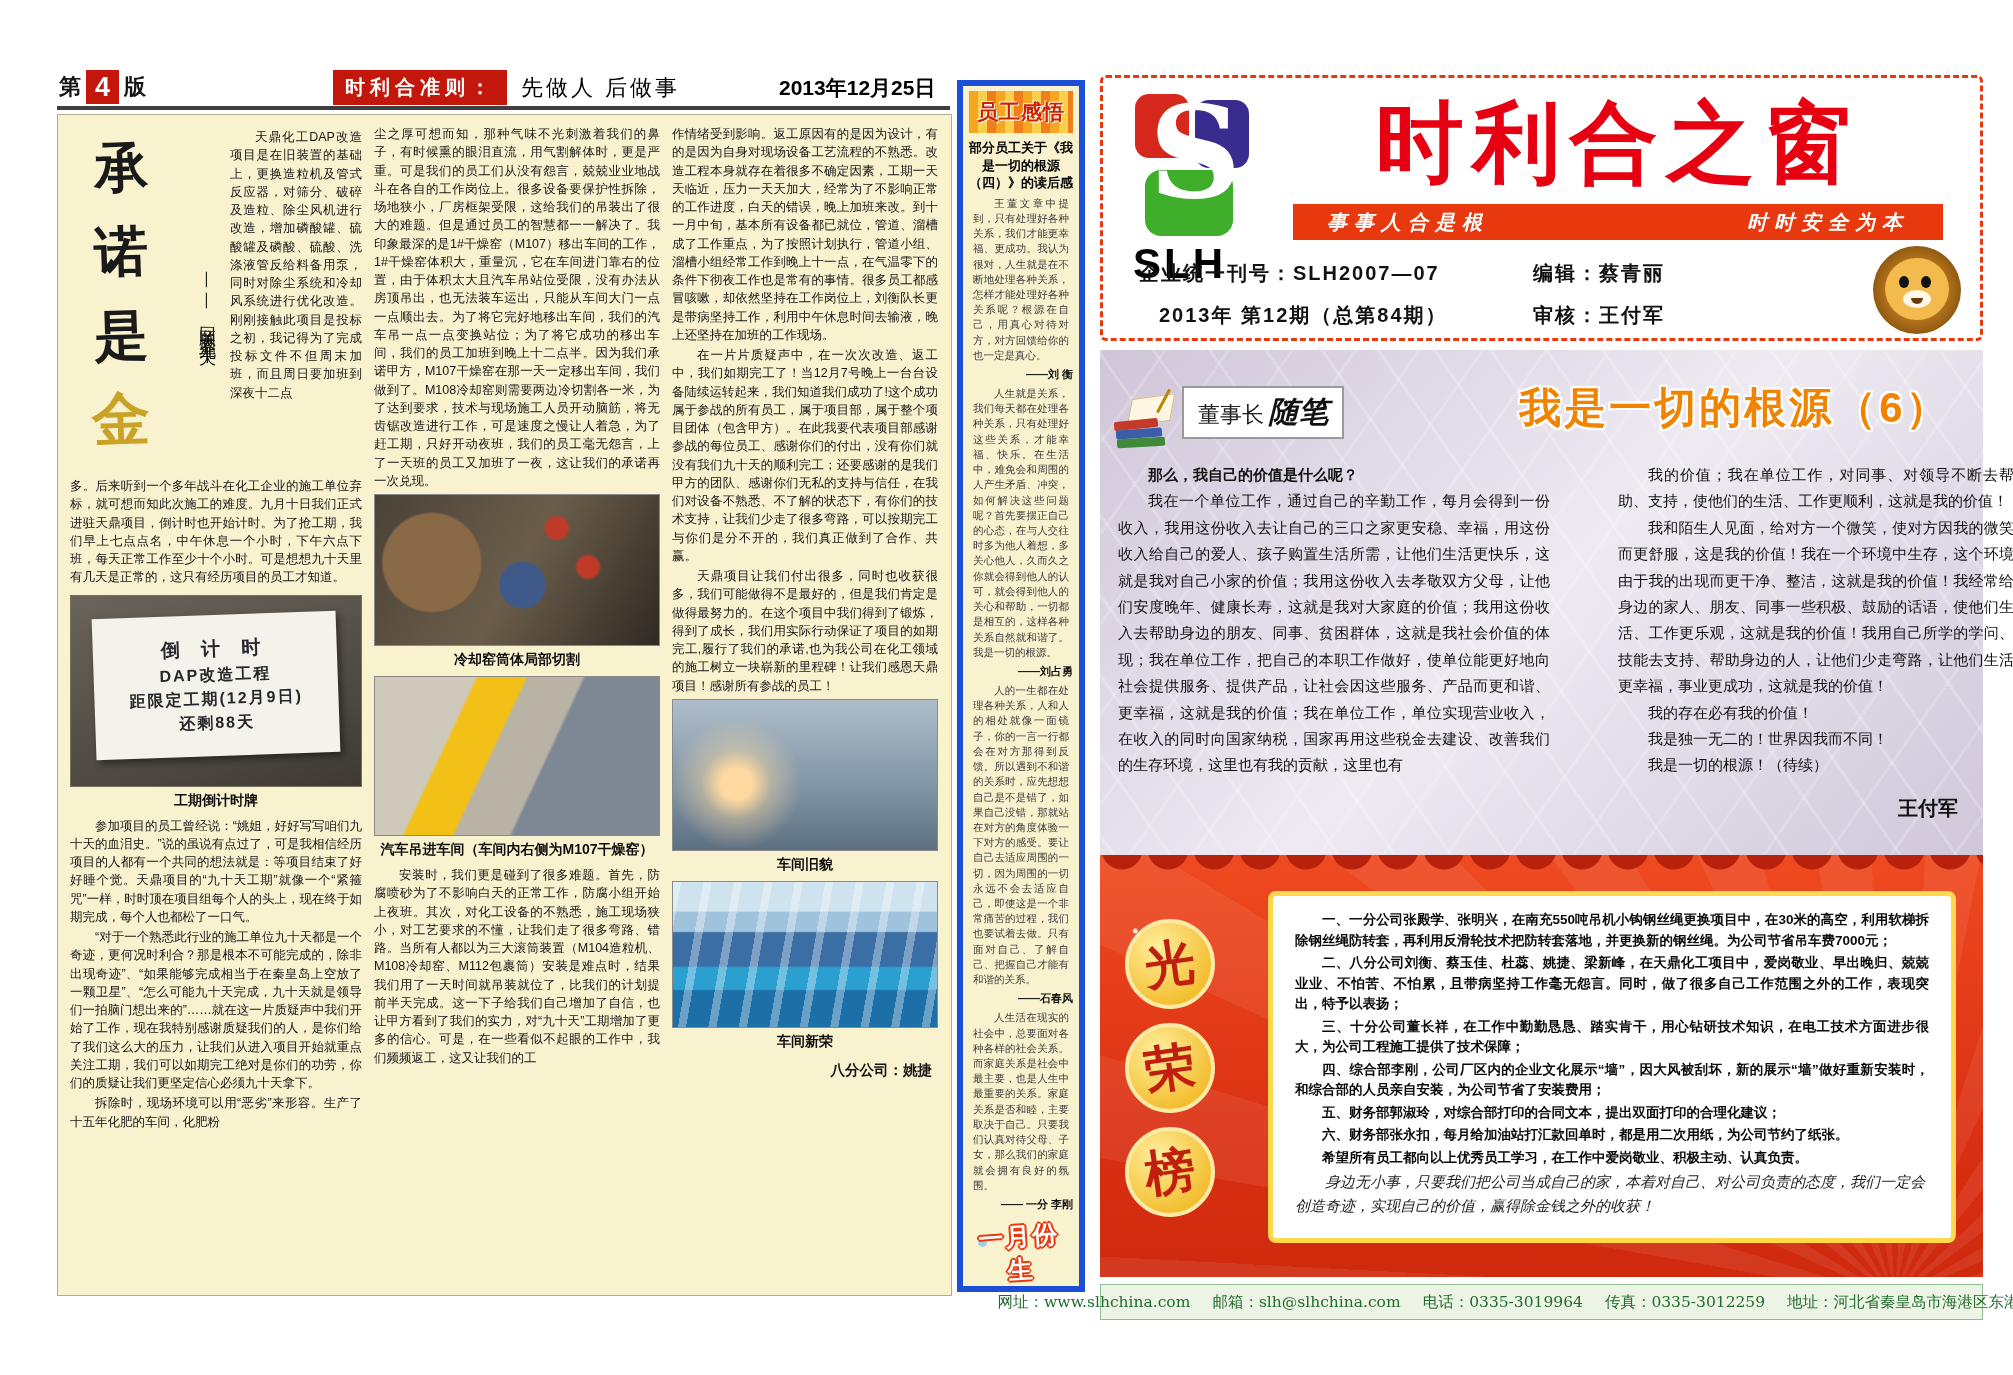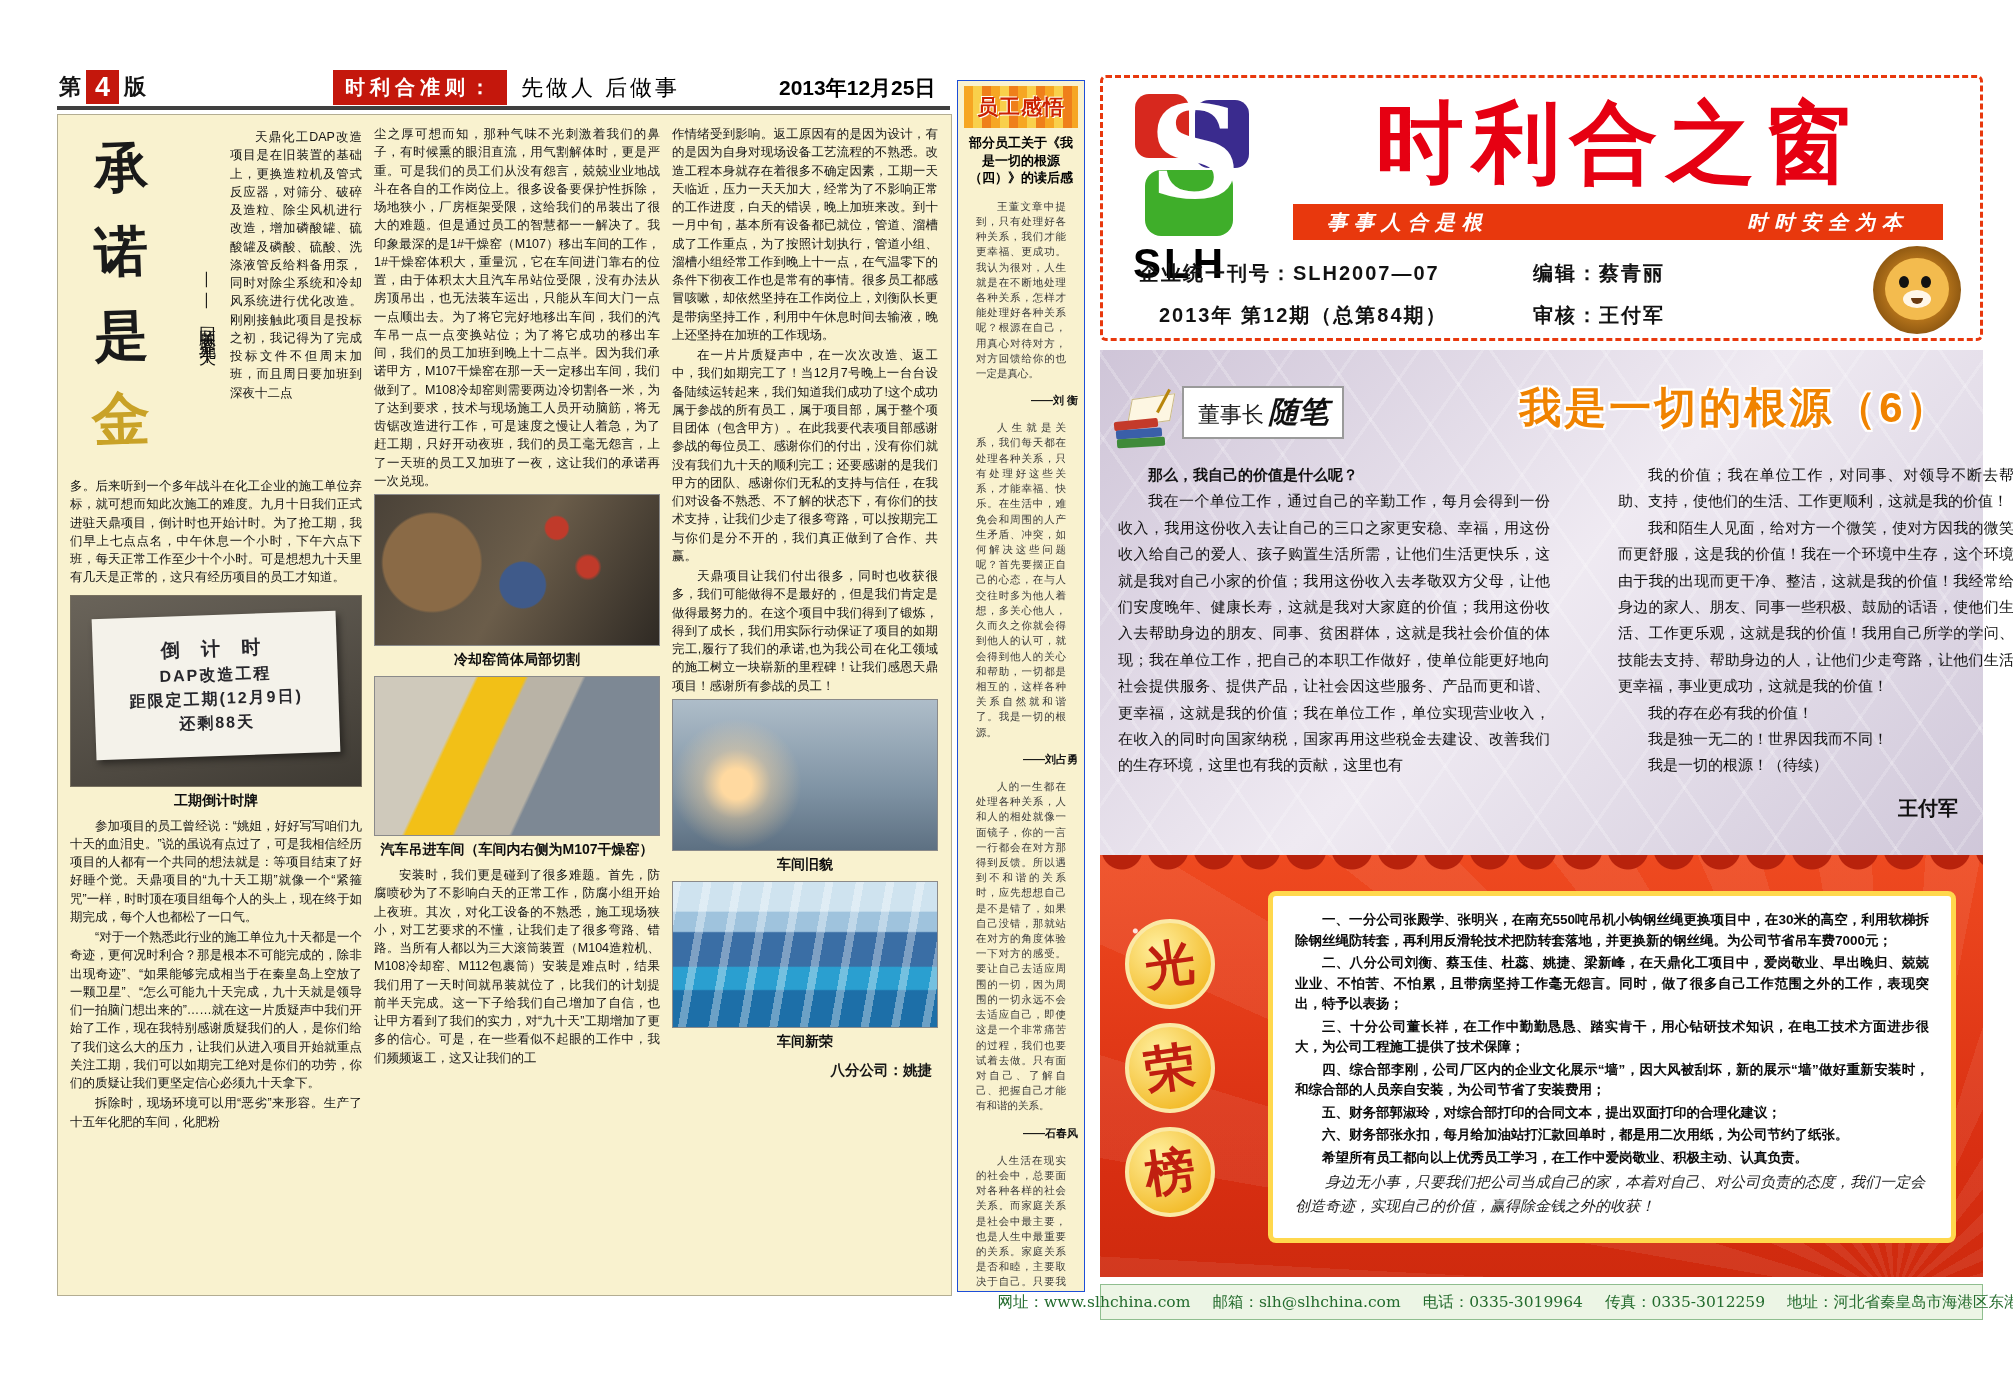--- a/index.html
+++ b/index.html
@@ -44,26 +44,26 @@
   .ph-crane{height:158px;background:
     linear-gradient(115deg,#cfc9bb 0 28%, #f2c017 29% 42%, #b9b3a6 43% 58%, #7d8894 59%),
     linear-gradient(180deg,#d8d2c4,#8f9aa6);}
   .ph-old{height:150px;background:
     radial-gradient(circle at 24% 56%, #ffd9a0 0 7%, rgba(255,217,160,.4) 16%, transparent 30%),
     linear-gradient(180deg,#aebdc9,#7f93a4 60%,#5d7082);}
   .ph-new{height:145px;background:
     repeating-linear-gradient(100deg, rgba(255,255,255,.35) 0 8px, transparent 8px 30px),
     linear-gradient(180deg,#cfe3ef 0 20%, #9fc3dd 21% 34%, #3a6ea5 35% 58%, #2a9fd0 59% 74%, #1d6fa8 75%);}
   
-  .strip{position:absolute;left:957px;top:80px;width:128px;height:1212px;background:#f9f2cf;border:1px solid #1d4ed8;padding:5px 6px;box-sizing:border-box;overflow:hidden;}
+  .strip{position:absolute;left:957px;top:80px;width:128px;height:1212px;background:#f9f2cf;border:6px solid #1d4ed8;padding:5px 6px;box-sizing:border-box;overflow:hidden;}
   .sb-badge{height:42px;display:flex;align-items:center;justify-content:center;
     background:repeating-linear-gradient(90deg,#f6a623 0 9px,#f9d04b 9px 18px,#ef7f1a 18px 27px);}
   .sb-badge span{font-weight:bold;font-size:21px;color:#cc2200;letter-spacing:1px;text-shadow:1px 1px 0 #fff,-1px -1px 0 #ffe;}
   .sb-head{font-weight:bold;font-size:13px;text-align:center;margin:6px 0 4px;line-height:1.35;color:#000;}
-  .sb-text{font-size:10.5px;line-height:1.45;text-align:justify;margin:12px;color:#3a3a3a;font-family:"DejaVu Serif","Liberation Serif",serif;text-indent:2em;}
+  .sb-text{font-size:10.5px;line-height:1.45;text-align:justify;margin:4px;color:#3a3a3a;font-family:"DejaVu Serif","Liberation Serif",serif;text-indent:2em;}
   .sb-author{font-size:11px;font-weight:bold;text-align:right;margin:2px 0 4px;color:#111;}
   .bday-badge{margin:8px 0 4px;text-align:center;transform:rotate(-4deg);
     background:radial-gradient(circle at 15% 20%, rgba(84,180,240,.55) 0 4px, transparent 5px),
                radial-gradient(circle at 80% 15%, rgba(250,200,60,.6) 0 4px, transparent 5px),
                radial-gradient(circle at 30% 80%, rgba(120,200,90,.5) 0 4px, transparent 5px),
                radial-gradient(circle at 85% 75%, rgba(240,110,150,.5) 0 4px, transparent 5px);}
   .bday-badge span{display:block;font-weight:bold;font-size:25px;letter-spacing:2px;color:#fff;
     text-shadow:-2px 0 #e8380d,2px 0 #e8380d,0 -2px #e8380d,0 2px #e8380d,-1px -1px #e8380d,1px 1px #e8380d,1px -1px #e8380d,-1px 1px #e8380d;}
   .bday-text{font-size:12.5px;font-weight:bold;color:#e8380d;line-height:1.5;text-align:justify;text-indent:2em;margin-top:4px;}
   

